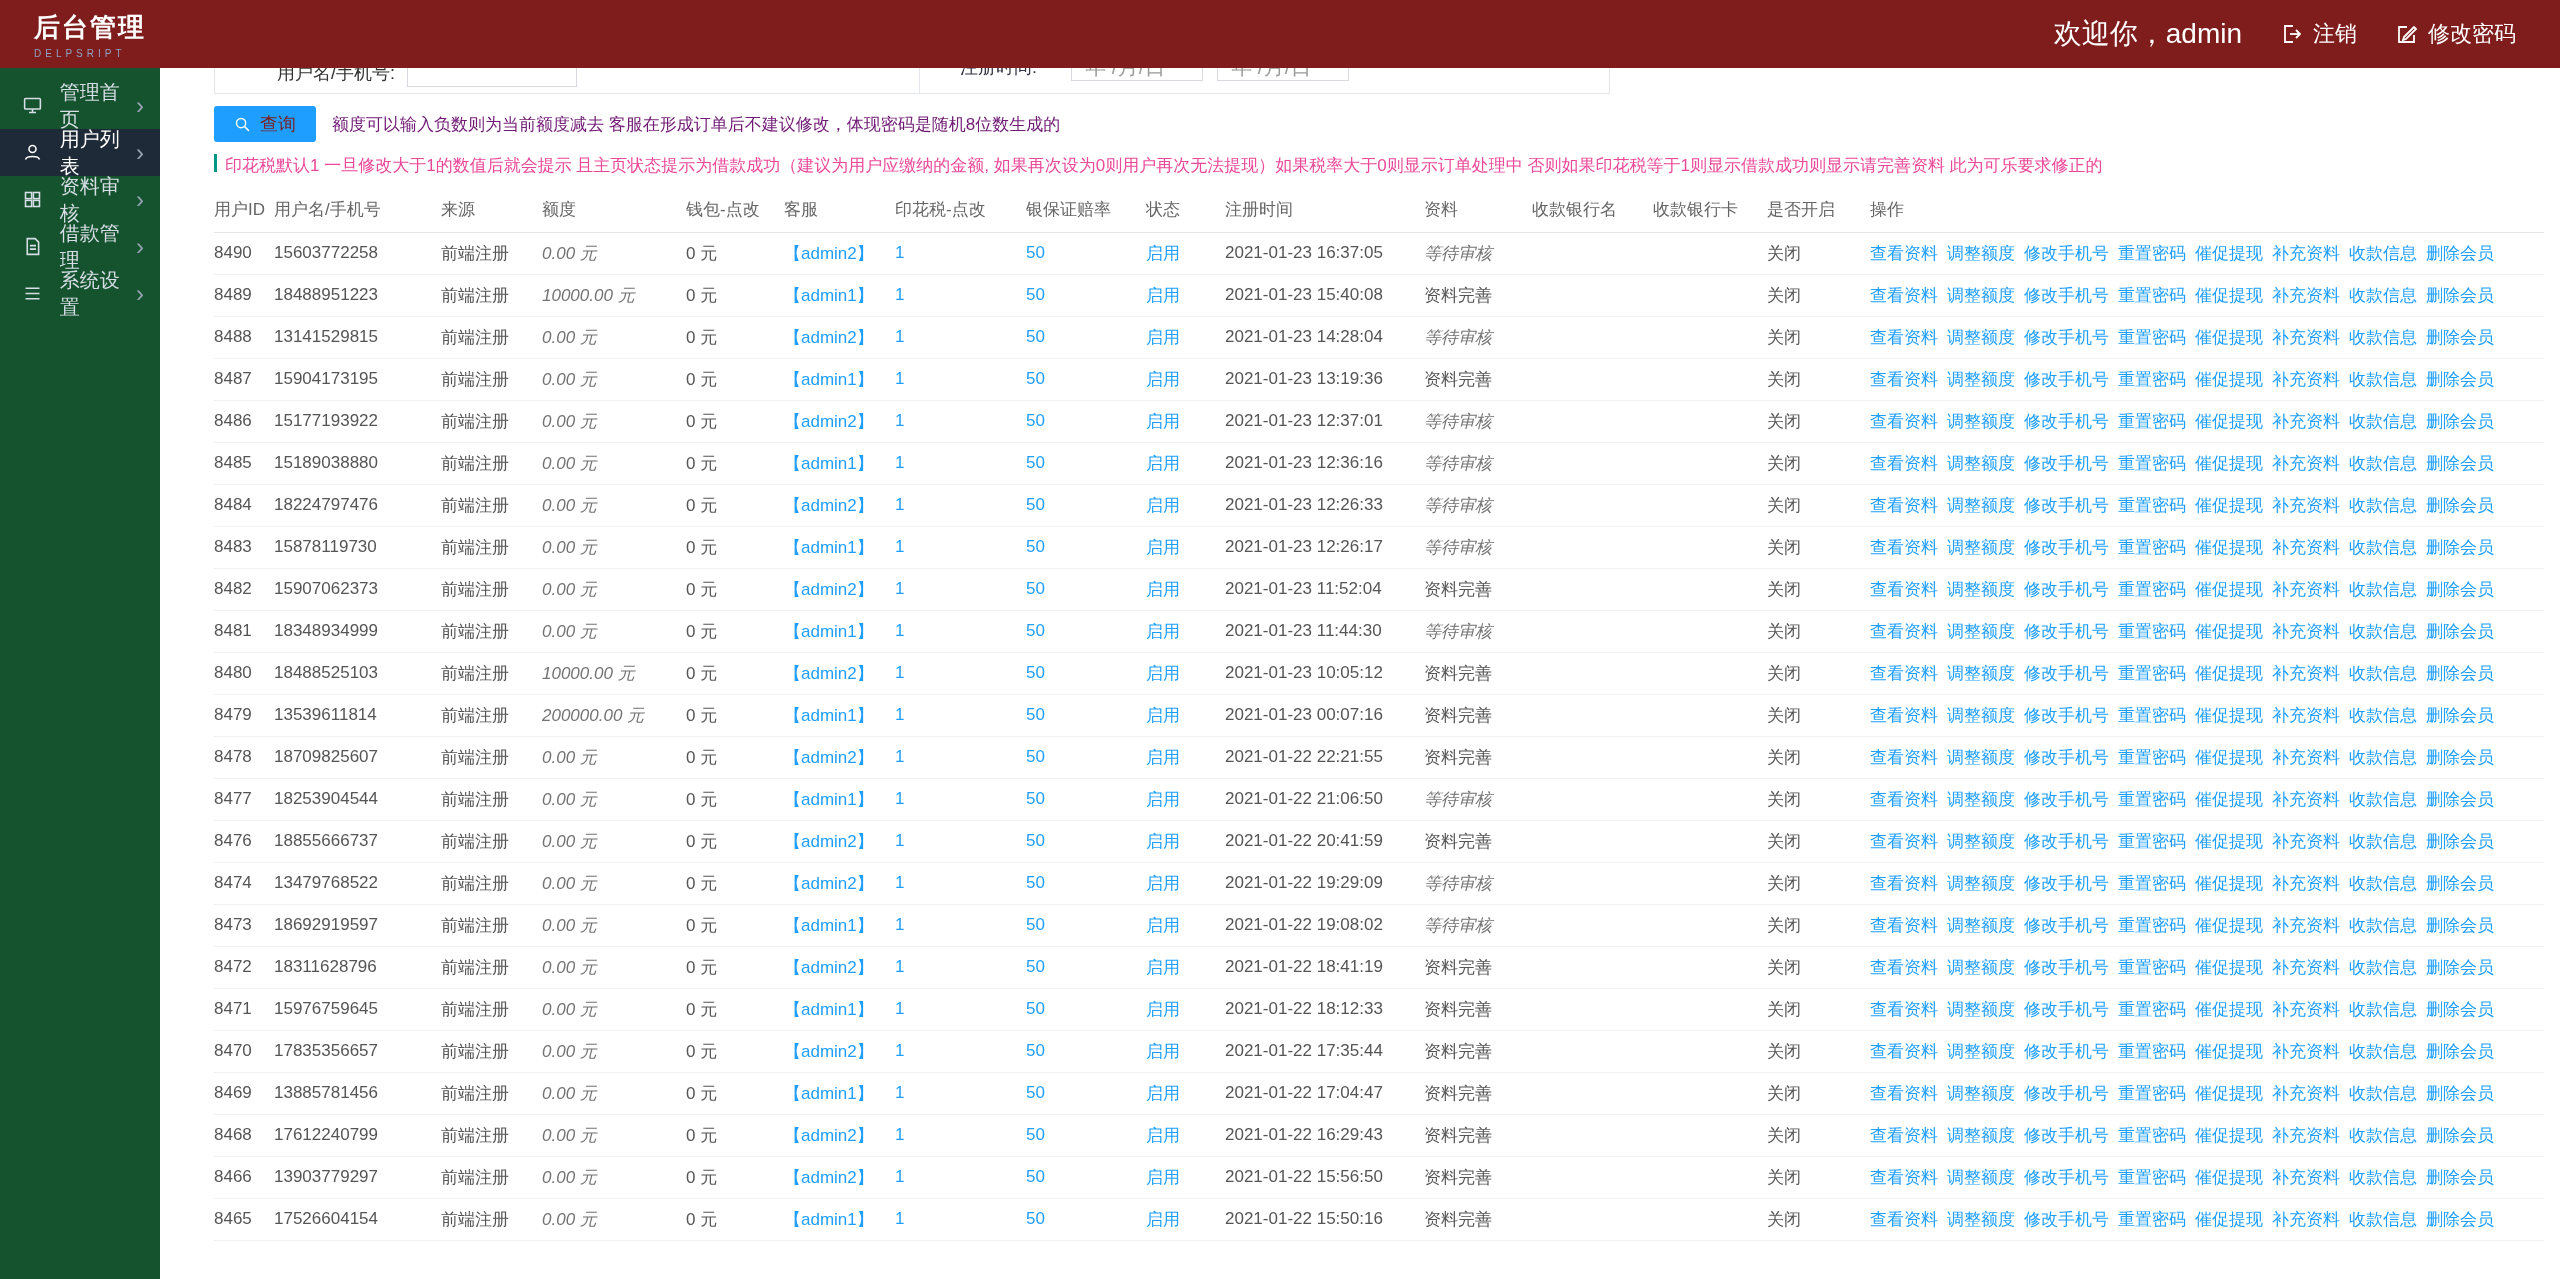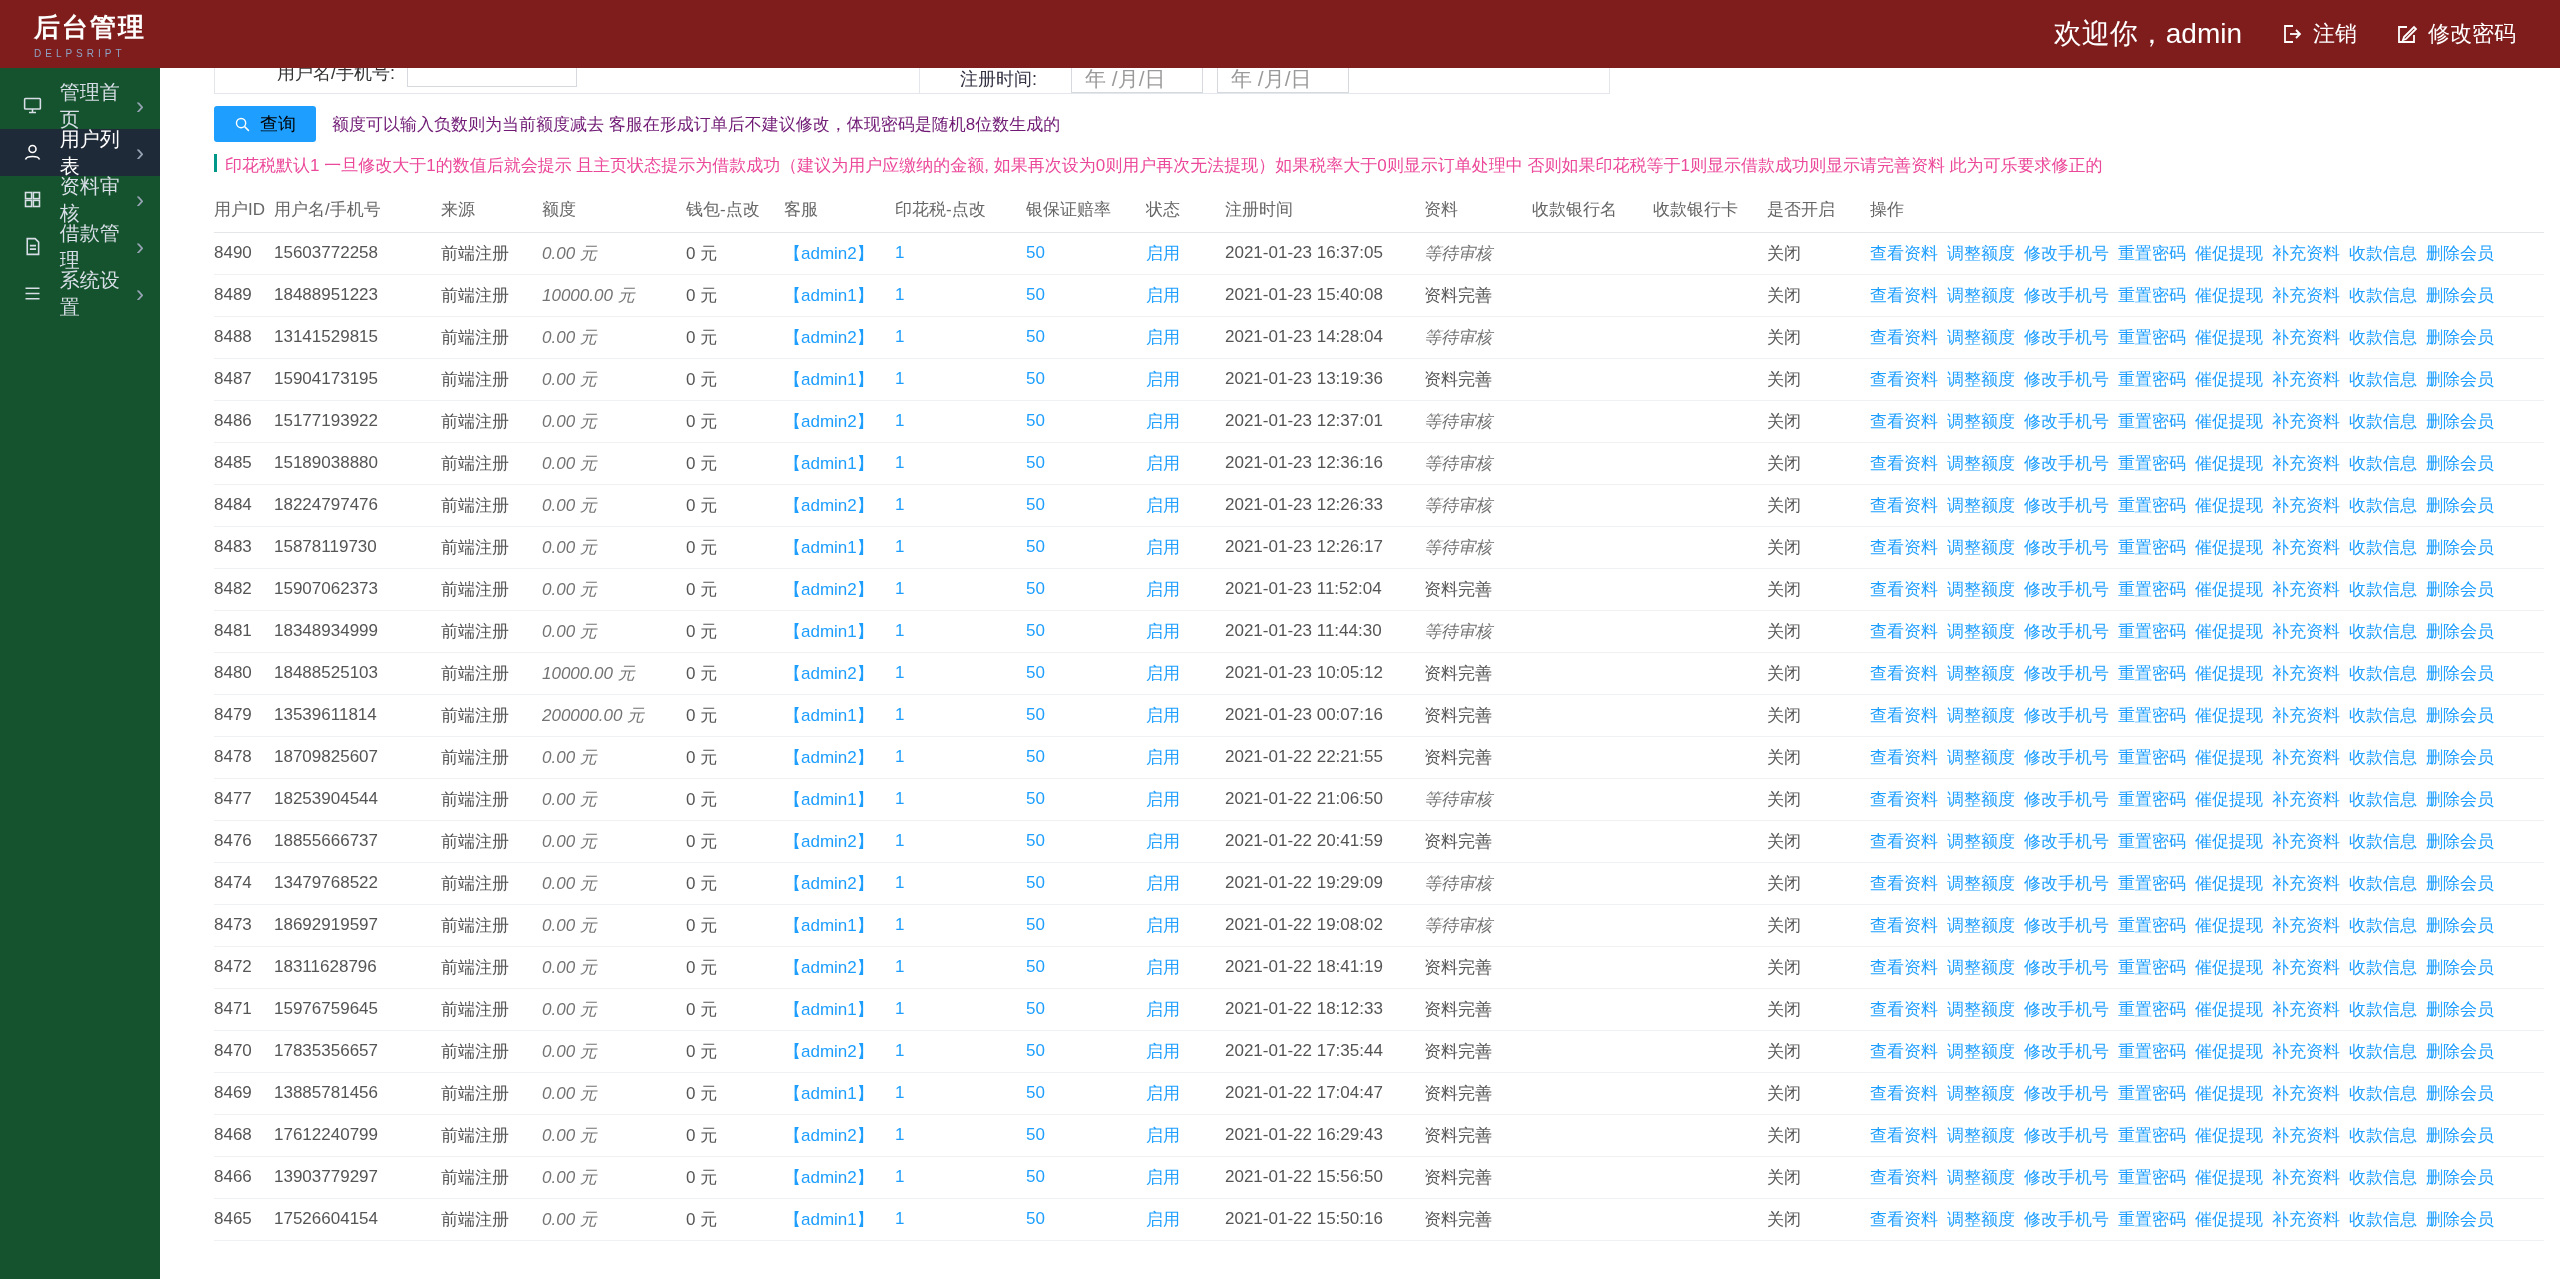--- a/index.html
+++ b/index.html
@@ -29,33 +29,33 @@
   .side-item .icon { width:26px; margin-right:13px; display:flex; align-items:center; }
   .side-item .icon svg { width:21px; height:21px; stroke:currentColor; fill:none; stroke-width:1.8; }
   .side-item .chev { margin-left:auto; color:#97a3b4; font-size:24px; line-height:1; }
 
   
   .main { margin-left:200px; padding:12px 16px 0 14px; background:#fff; height:1279px; }
   .page-title { font-size:22px; color:#333; border-left:3px solid #3b4a5a;
     padding-left:12px; height:28px; line-height:28px; margin-left:2px; }
 
   .filter-bar { margin-top:12px; width:1396px; height:42px; border:1px solid #e3e6ea;
-    display:flex; align-items:flex-end; }
+    display:flex; align-items:flex-start; }
   .f-left { width:705px; height:100%; display:flex; align-items:center;
     border-right:1px solid #e3e6ea; }
   .f-label { width:180px; text-align:right; font-size:18px; color:#333; margin-right:12px; }
   .f-input { width:170px; height:28px; border:1px solid #d6d9dd; font-size:16px;
     padding:0 6px; outline:none; color:#333; }
   .f-right { display:flex; align-items:center; padding-left:40px; gap:14px; }
   .f-rlabel { font-size:18px; color:#334; margin-right:20px; }
   .f-date { width:132px; height:28px; border:1px solid #d6d9dd; display:flex;
     align-items:center; padding:0 13px; font-size:21px; color:#9a9a9a; cursor:pointer; }
 
   .btn-row { margin-top:12px; display:flex; align-items:center; }
-  .btn-search { height:36px; padding:0 20px; background:#1E9FFF; color:#000000; border:none;
+  .btn-search { height:36px; padding:0 20px; background:#1E9FFF; color:#7f1d1d; border:none;
     border-radius:3px; font-size:18px; display:flex; align-items:center; gap:9px; cursor:pointer; }
   .sicon svg { width:17px; height:17px; stroke:#fff; fill:none; stroke-width:2; display:block; }
   .hint { margin-left:16px; font-size:17px; color:#701a75; }
 
   .notice { margin-top:12px; height:22px; display:flex; align-items:flex-start;
     font-size:17px; color:#ec4899; }
   .notice-bar { width:3px; height:18px; background:#009688; margin-right:8px; flex:none; }
 
   
   .table-wrap { margin-top:12px; }

